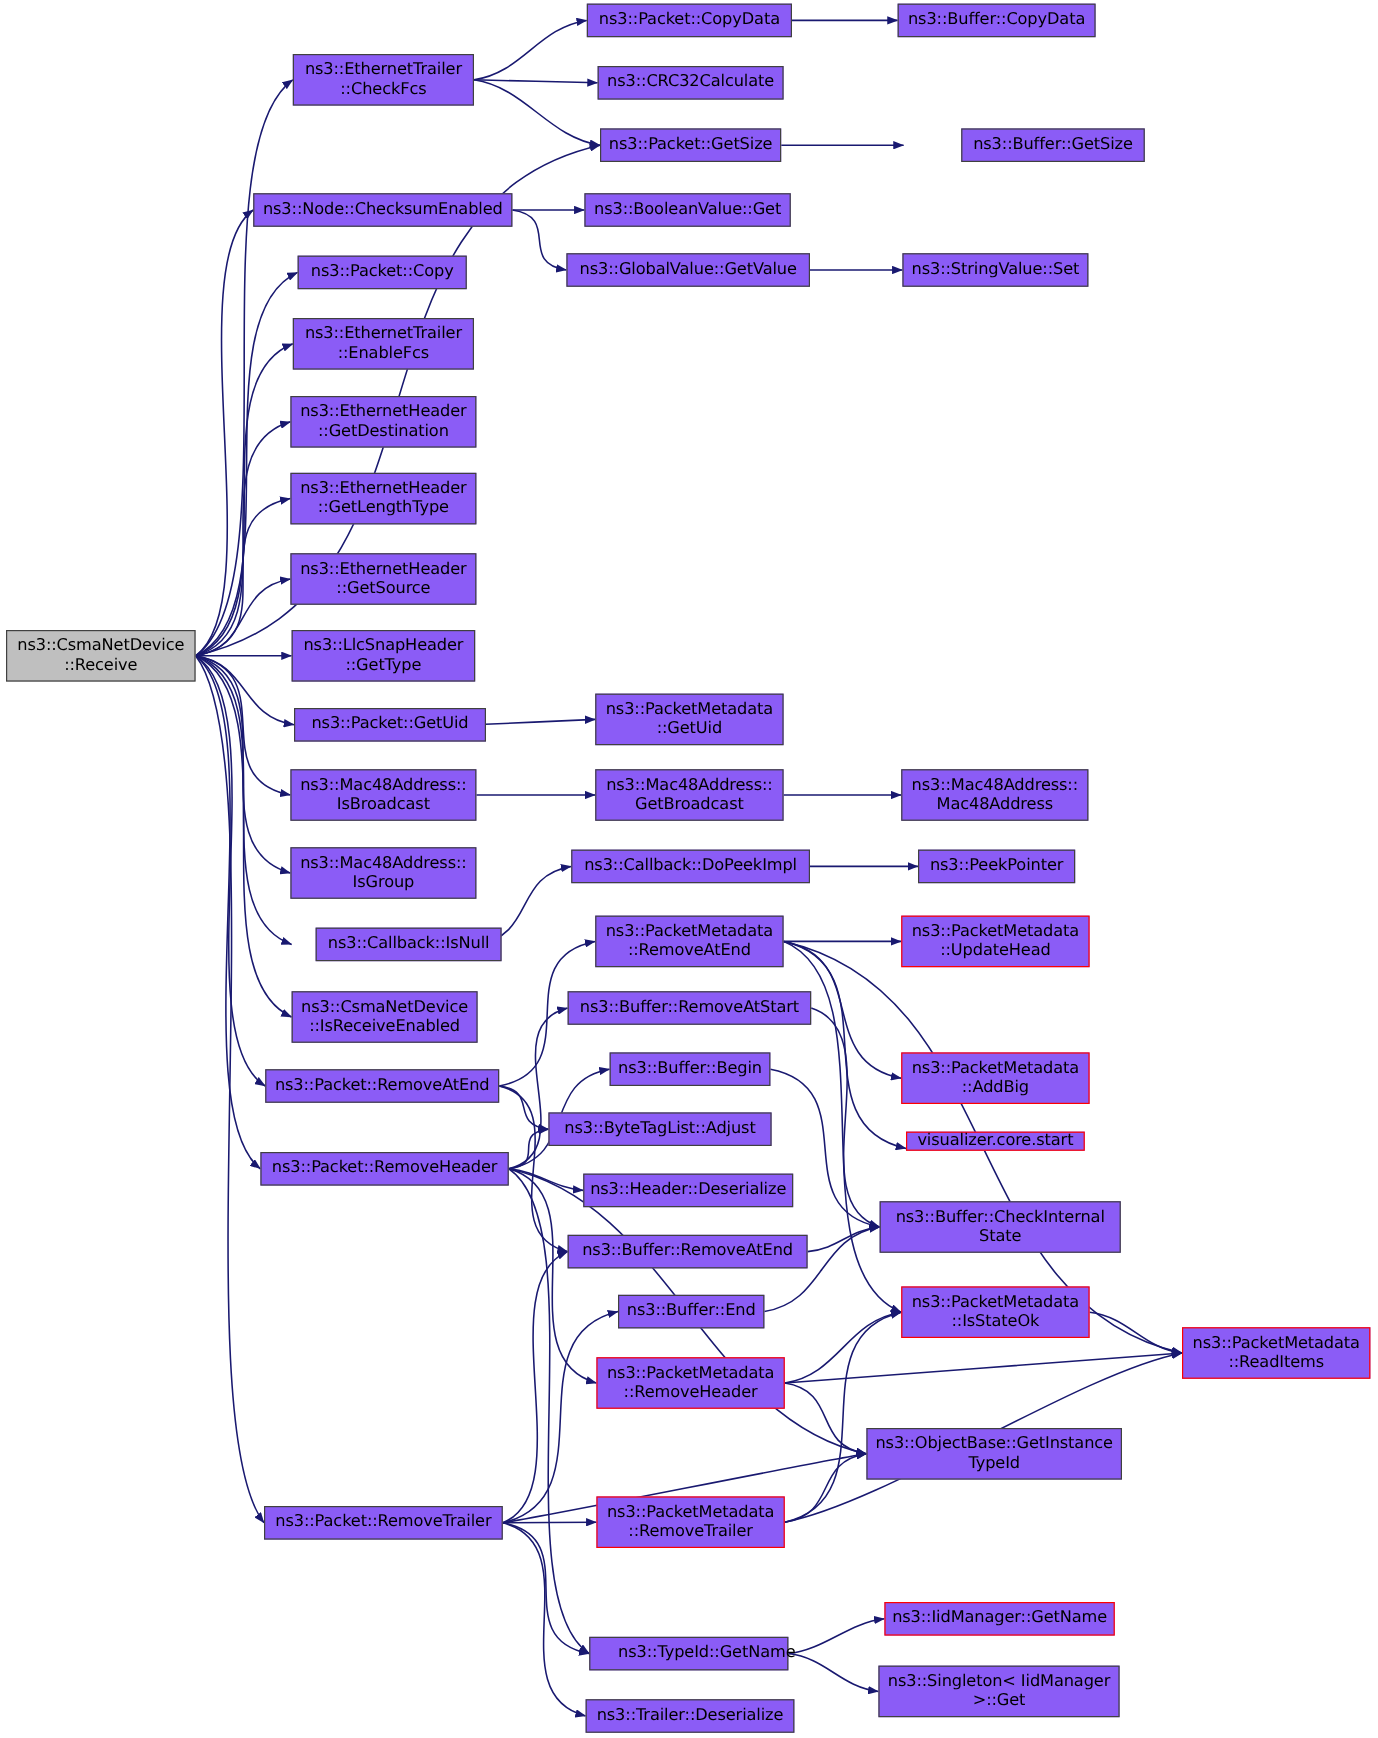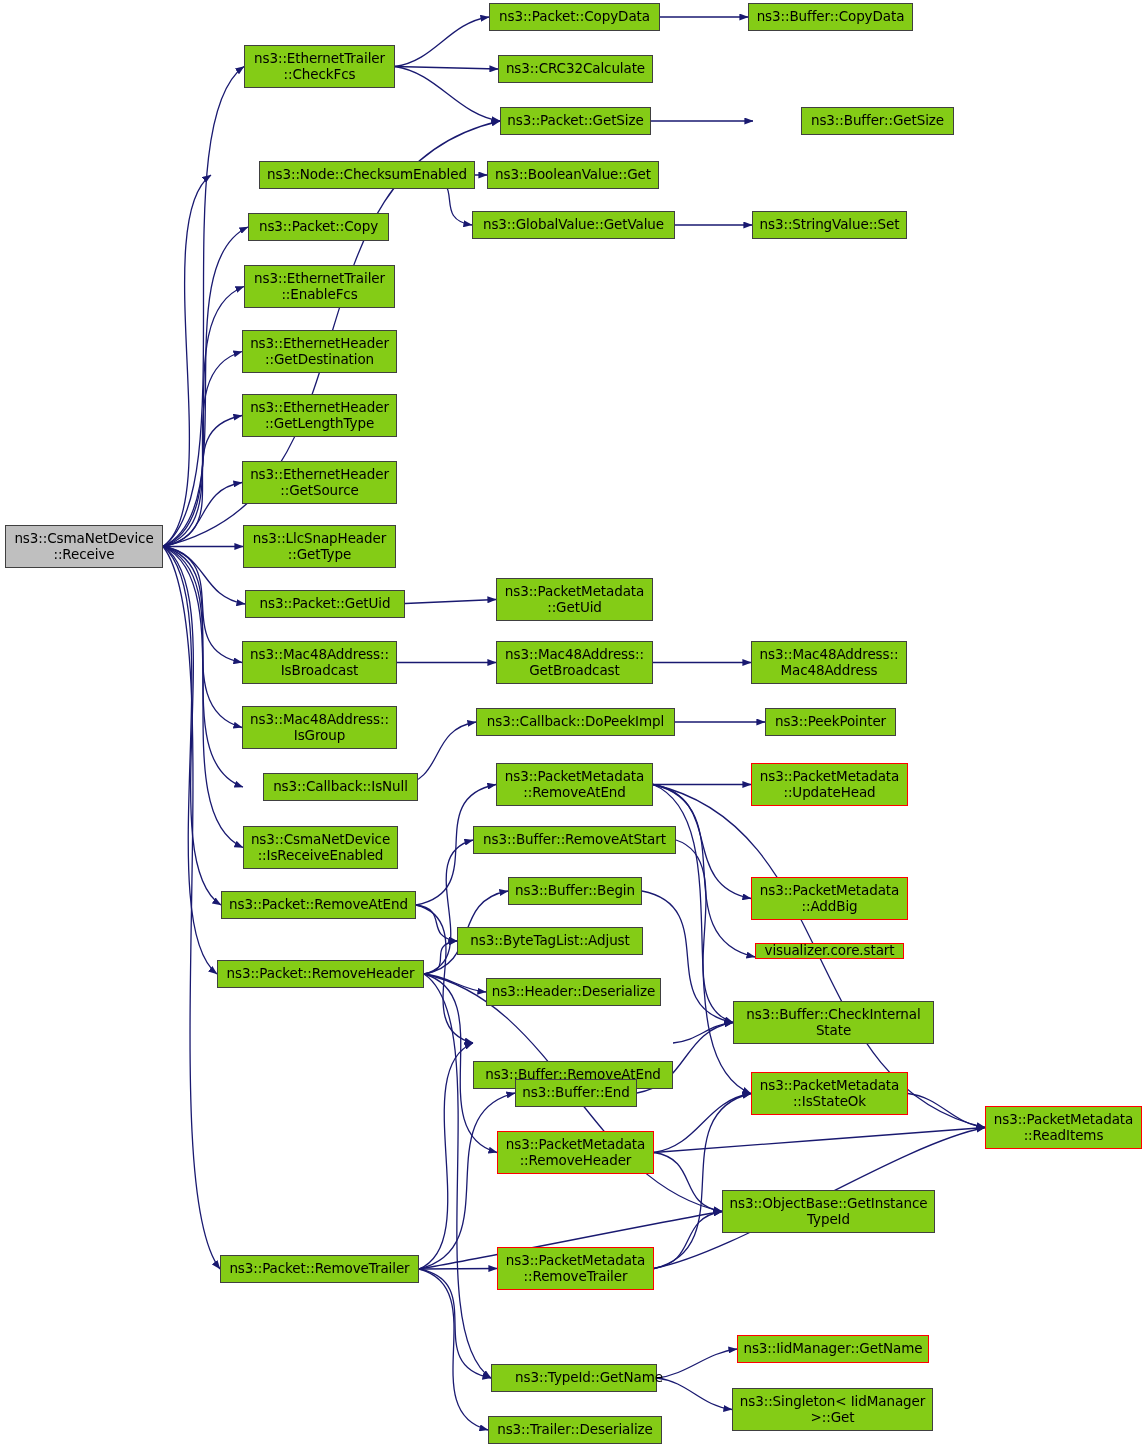--- a/index.html
+++ b/index.html
@@ -16,21 +16,21 @@
     position:absolute;left:0;top:0;width:1148px;height:1448px;
     pointer-events:none;
   }
   .node{
     position:absolute;
     box-sizing:border-box;
     display:flex;
     align-items:center;
     justify-content:center;
     text-align:center;
-    background:#84cc16;
+    background:#8b5cf6;
     border:1px solid #404040;
     color:#000000;
     font-size:13.5px;
     line-height:15.5px;
     letter-spacing:-0.1px;
     white-space:pre-line;
     padding:0 3px;
     z-index:2;
   }
   .node.red{ border:1.6px solid #ff0000; }
@@ -116,21 +116,21 @@
   <div id="node-layer">
       <div class="node root" style="left: 5px; top: 525px; width: 158px; height: 43px;">ns3::CsmaNetDevice
 ::Receive</div>
       <div class="node" style="left: 244px; top: 45px; width: 151px; height: 43px;">ns3::EthernetTrailer
 ::CheckFcs</div>
       <div class="node" style="left: 489px; top: 3px; width: 171px; height: 28px;">ns3::Packet::CopyData</div>
       <div class="node" style="left: 748px; top: 3px; width: 165px; height: 28px;">ns3::Buffer::CopyData</div>
       <div class="node" style="left: 498px; top: 55px; width: 155px; height: 28px;">ns3::CRC32Calculate</div>
       <div class="node" style="left: 500px; top: 107px; width: 151px; height: 28px;">ns3::Packet::GetSize</div>
       <div class="node" style="left: 753px; top: 107px; width: 153px; height: 28px; margin-left: 48px;">ns3::Buffer::GetSize</div>
-      <div class="node" style="left: 211px; top: 161px; width: 216px; height: 28px; margin-left: 48px;">ns3::Node::ChecksumEnabled</div>
+      <div class="node" style="left: 211px; top: 161px; width: 216px; height: 28px;">ns3::Node::ChecksumEnabled</div>
       <div class="node" style="left: 487px; top: 161px; width: 172px; height: 28px;">ns3::BooleanValue::Get</div>
       <div class="node" style="left: 472px; top: 211px; width: 203px; height: 28px;">ns3::GlobalValue::GetValue</div>
       <div class="node" style="left: 752px; top: 211px; width: 155px; height: 28px;">ns3::StringValue::Set</div>
       <div class="node" style="left: 248px; top: 213px; width: 141px; height: 28px;">ns3::Packet::Copy</div>
       <div class="node" style="left: 244px; top: 265px; width: 151px; height: 43px;">ns3::EthernetTrailer
 ::EnableFcs</div>
       <div class="node" style="left: 242px; top: 330px; width: 155px; height: 43px;">ns3::EthernetHeader
 ::GetDestination</div>
       <div class="node" style="left: 242px; top: 394px; width: 155px; height: 43px;">ns3::EthernetHeader
 ::GetLengthType</div>
@@ -162,21 +162,21 @@
       <div class="node" style="left: 508px; top: 877px; width: 134px; height: 28px;">ns3::Buffer::Begin</div>
       <div class="node red" style="left: 751px; top: 877px; width: 157px; height: 43px;">ns3::PacketMetadata
 ::AddBig</div>
       <div class="node" style="left: 221px; top: 891px; width: 195px; height: 28px;">ns3::Packet::RemoveAtEnd</div>
       <div class="node" style="left: 457px; top: 927px; width: 186px; height: 28px;">ns3::ByteTagList::Adjust</div>
       <div class="node red" style="left: 755px; top: 943px; width: 149px; height: 16px; text-align: center;">visualizer.core.start</div>
       <div class="node" style="left: 217px; top: 960px; width: 207px; height: 28px;">ns3::Packet::RemoveHeader</div>
       <div class="node" style="left: 486px; top: 978px; width: 175px; height: 28px;">ns3::Header::Deserialize</div>
       <div class="node" style="left: 733px; top: 1001px; width: 201px; height: 43px;">ns3::Buffer::CheckInternal
 State</div>
-      <div class="node" style="left: 473px; top: 1029px; width: 200px; height: 28px; margin-top: 32px;">ns3::Buffer::RemoveAtEnd</div>
+      <div class="node" style="left: 473px; top: 1029px; width: 200px; height: 28px;">ns3::Buffer::RemoveAtEnd</div>
       <div class="node" style="left: 515px; top: 1079px; width: 122px; height: 28px;">ns3::Buffer::End</div>
       <div class="node red" style="left: 751px; top: 1072px; width: 157px; height: 43px;">ns3::PacketMetadata
 ::IsStateOk</div>
       <div class="node red" style="left: 497px; top: 1131px; width: 157px; height: 43px;">ns3::PacketMetadata
 ::RemoveHeader</div>
       <div class="node red" style="left: 985px; top: 1106px; width: 157px; height: 43px;">ns3::PacketMetadata
 ::ReadItems</div>
       <div class="node" style="left: 722px; top: 1190px; width: 213px; height: 43px;">ns3::ObjectBase::GetInstance
 TypeId</div>
       <div class="node" style="left: 220px; top: 1255px; width: 199px; height: 28px;">ns3::Packet::RemoveTrailer</div>

